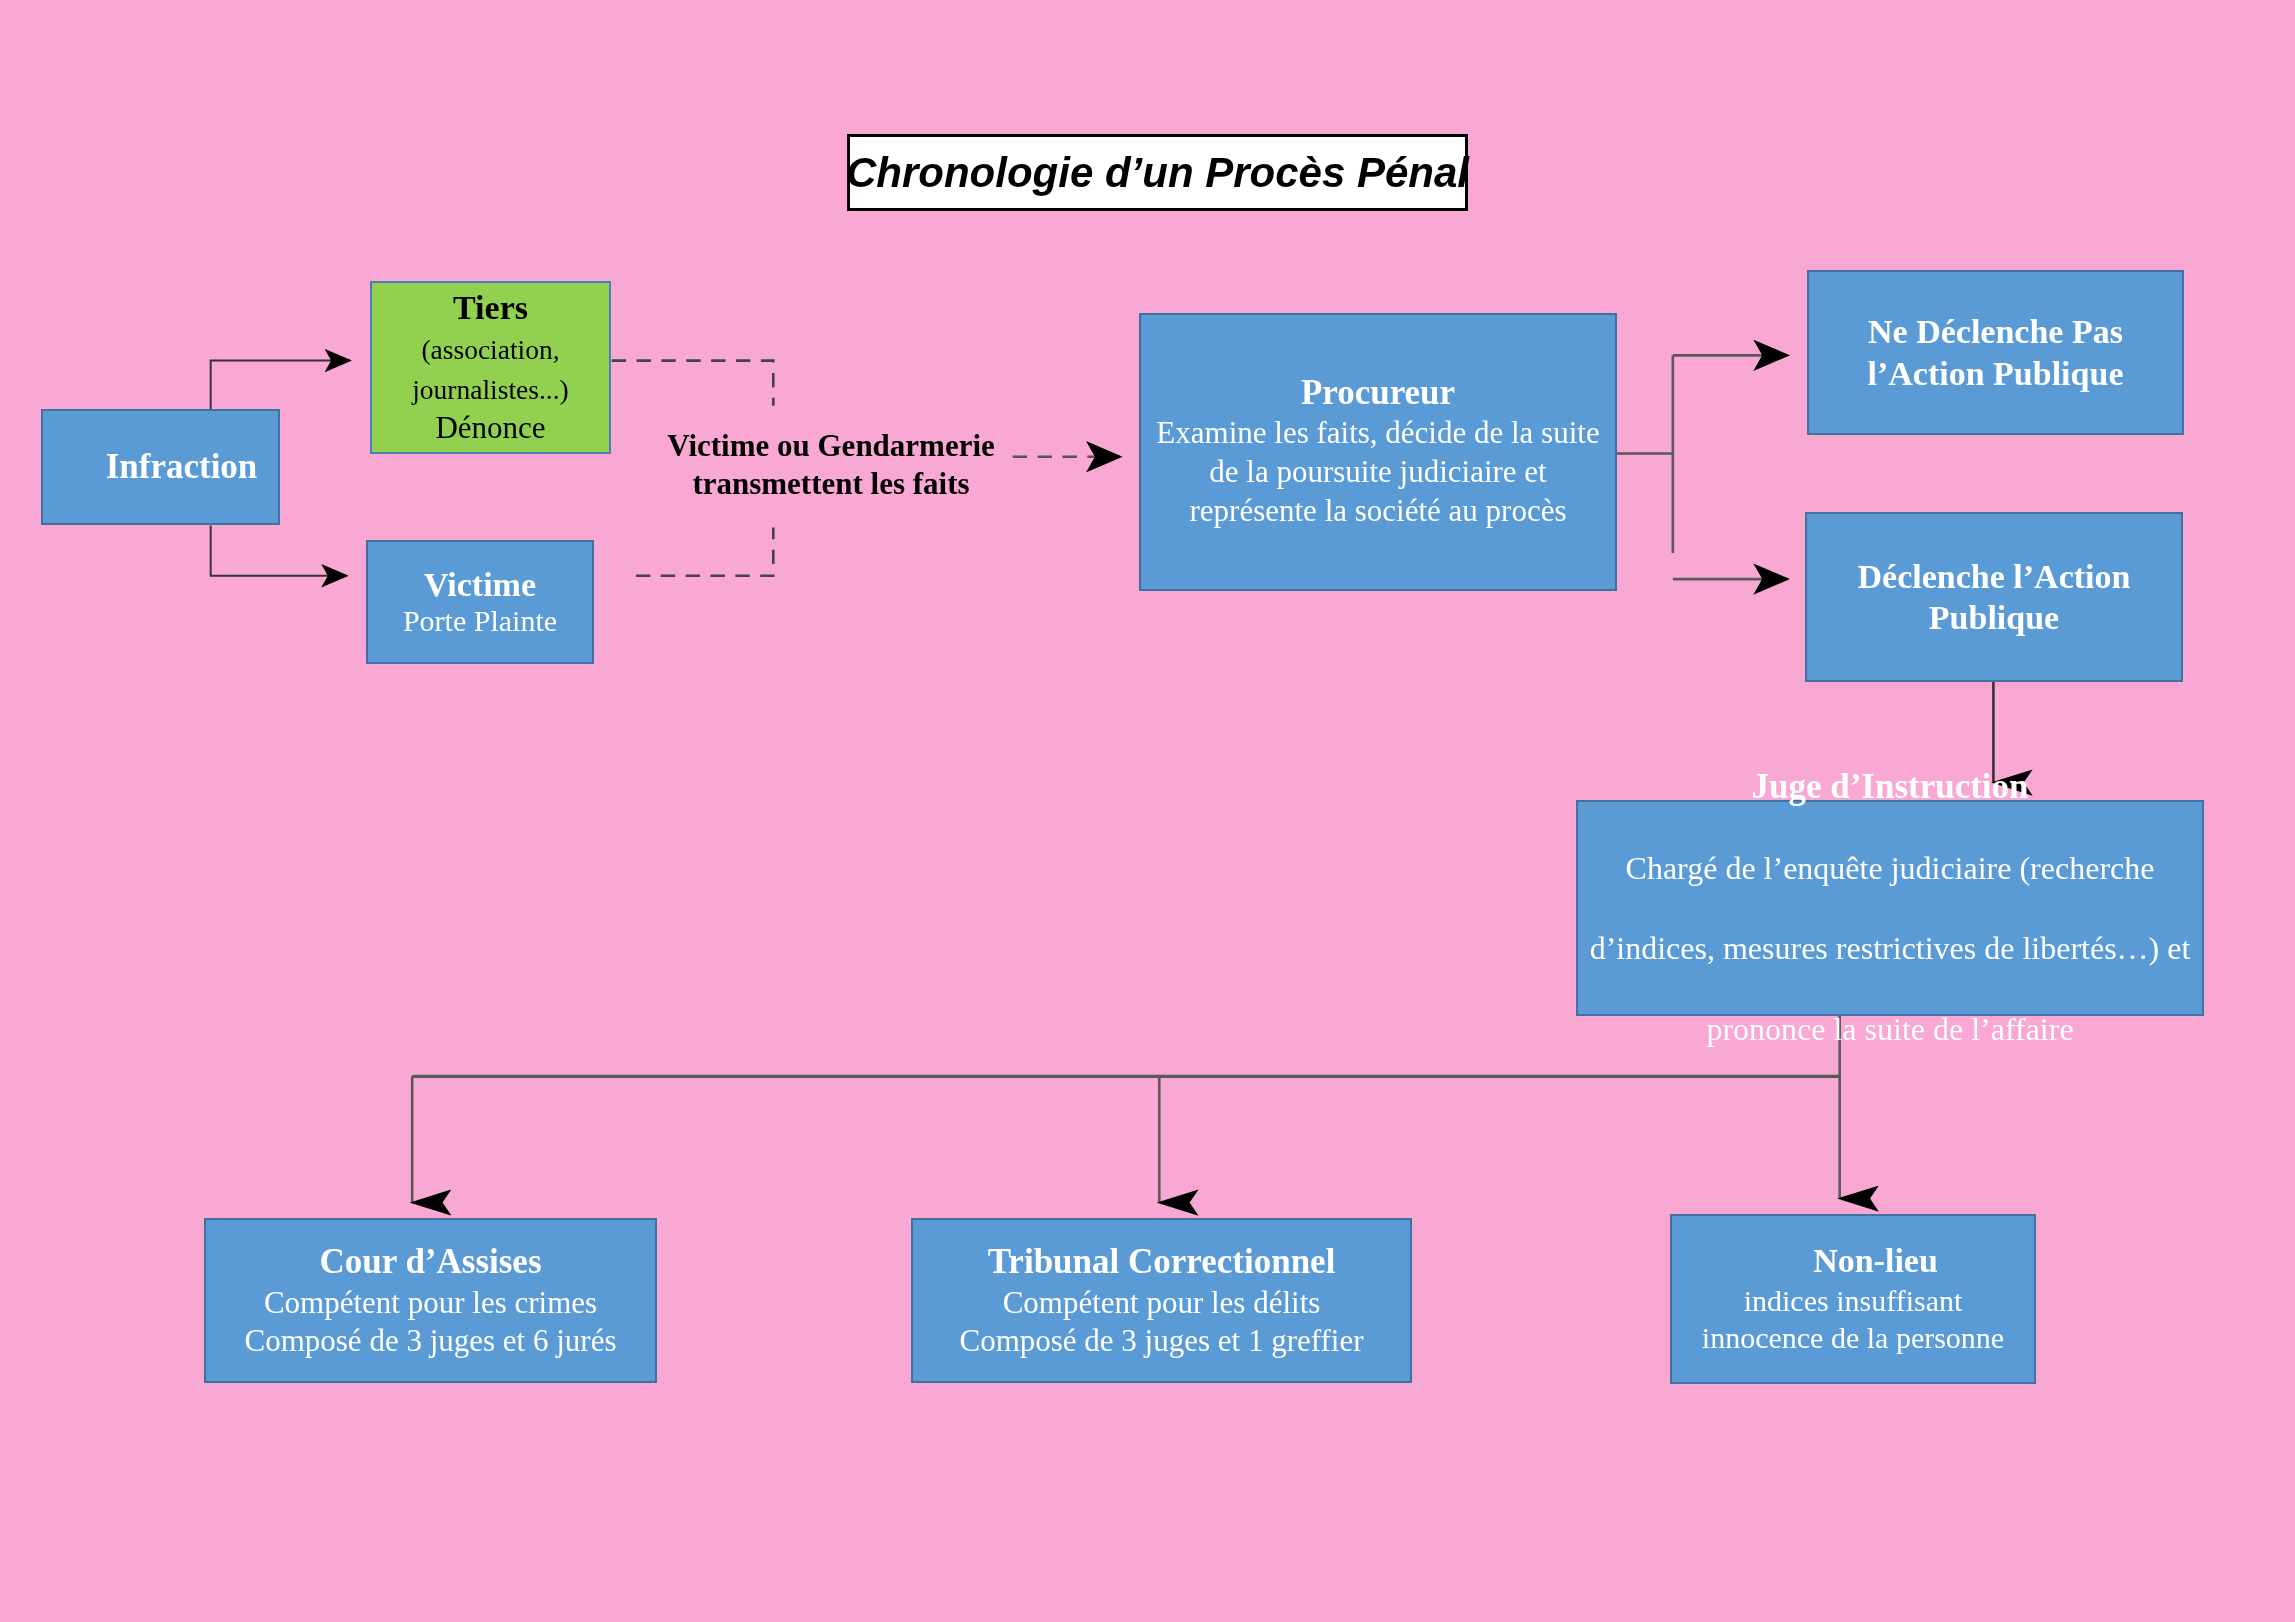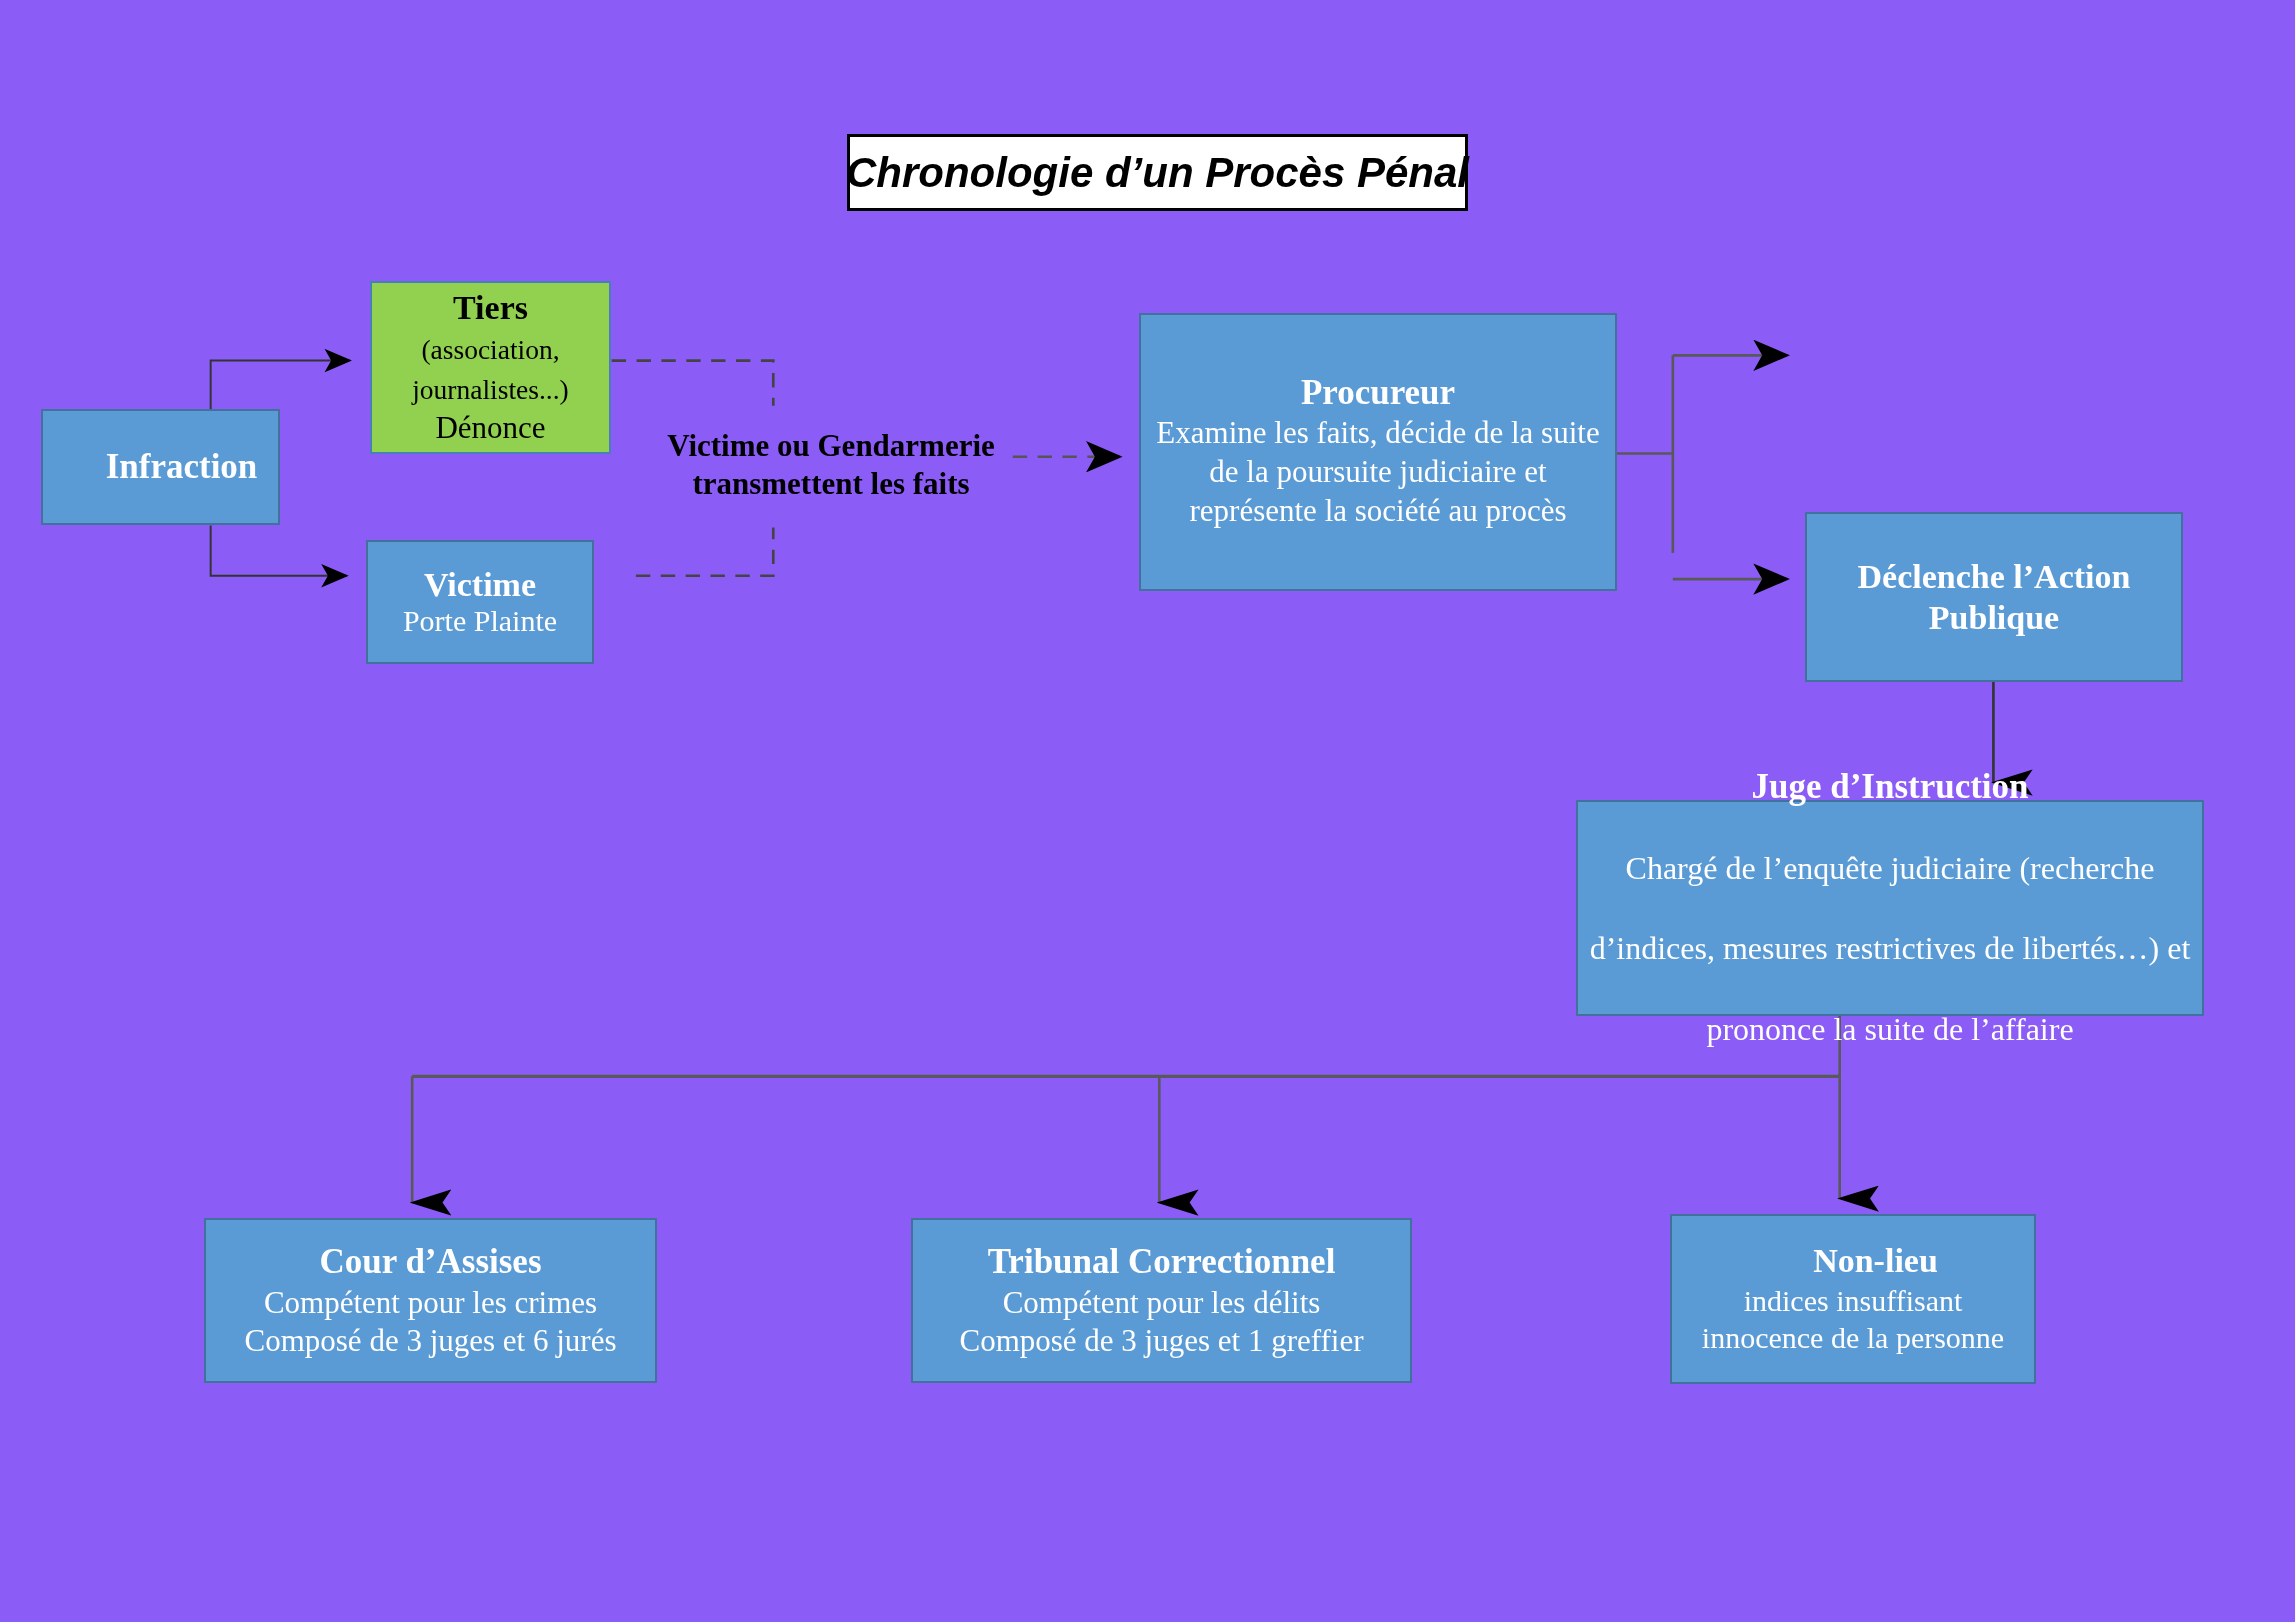--- a/index.html
+++ b/index.html
@@ -4,21 +4,21 @@
 <style>
   html,body{margin:0;padding:0;background:#ffffff;}
   body{
     font-family:"Liberation Serif", serif;
     -webkit-font-smoothing:antialiased;
   }
   #canvas{
     position:relative;
     width:2295px;
     height:1622px;
-    background:#8b5cf6;
+    background:#f9a8d4;
     overflow:hidden;
   }
   svg.wires{
     position:absolute;
     left:0; top:0;
     width:2295px;
     height:1622px;
     pointer-events:none;
   }
   .node{
@@ -210,20 +210,24 @@
 
   <div class="node blue" id="n-procureur">
     <div class="overflow">
       <div class="ttl">Procureur</div>
       <div class="sub">Examine les faits, décide de la suite</div>
       <div class="sub">de la poursuite judiciaire et</div>
       <div class="sub">représente la société au procès</div>
     </div>
   </div>
 
+  <div class="node blue" id="n-nodeclenche">
+    <div class="ttl">Ne Déclenche Pas</div>
+    <div class="ttl">l’Action Publique</div>
+  </div>
 
   <div class="node blue" id="n-declenche">
     <div class="ttl">Déclenche l’Action</div>
     <div class="ttl">Publique</div>
   </div>
 
   <div class="node blue" id="n-juge">
     <div class="overflow">
       <div class="ttl">Juge d’Instruction</div>
       <div class="sub">Chargé de l’enquête judiciaire (recherche</div>

